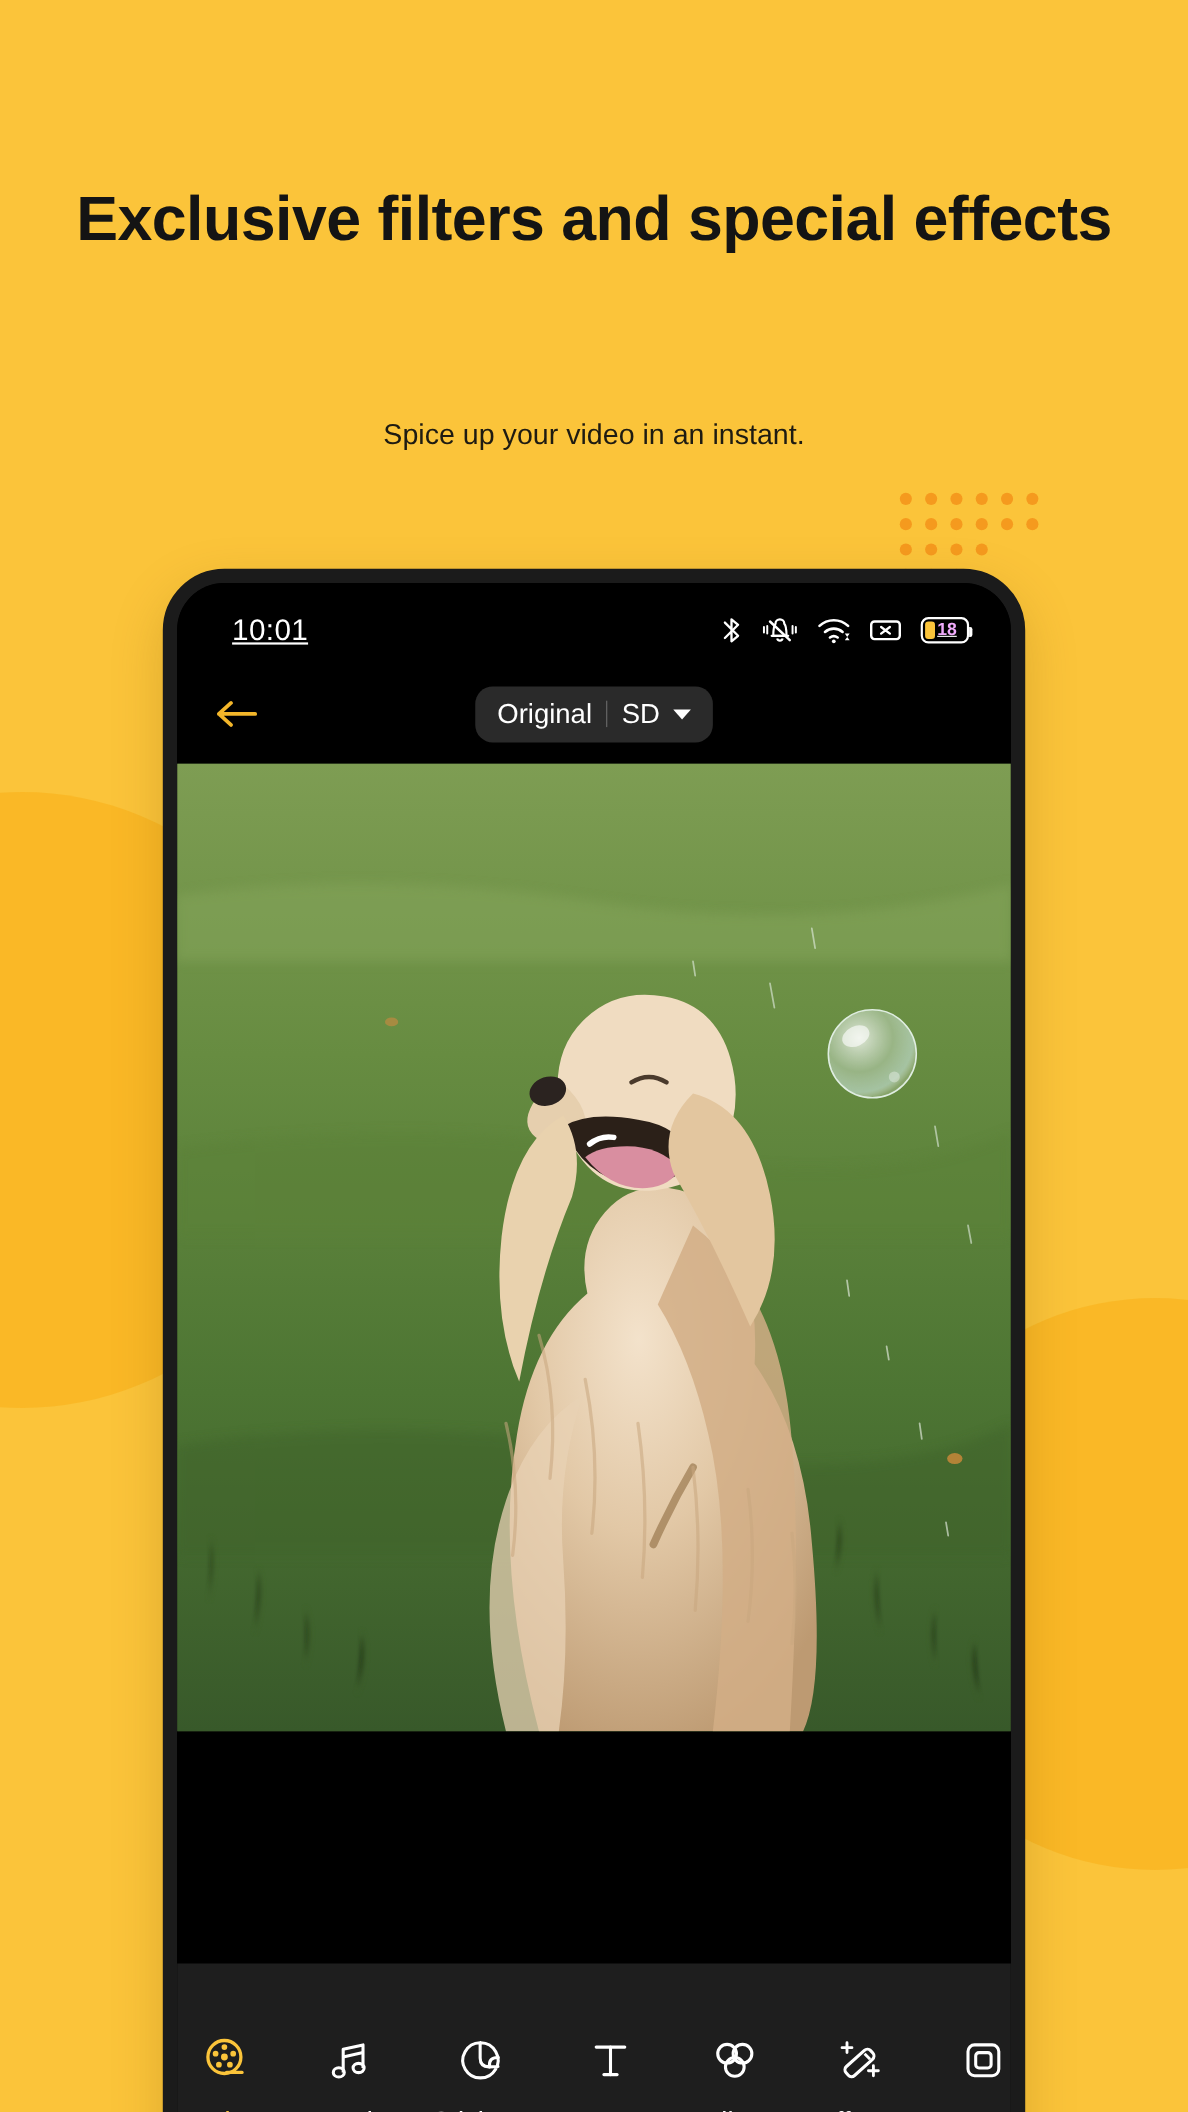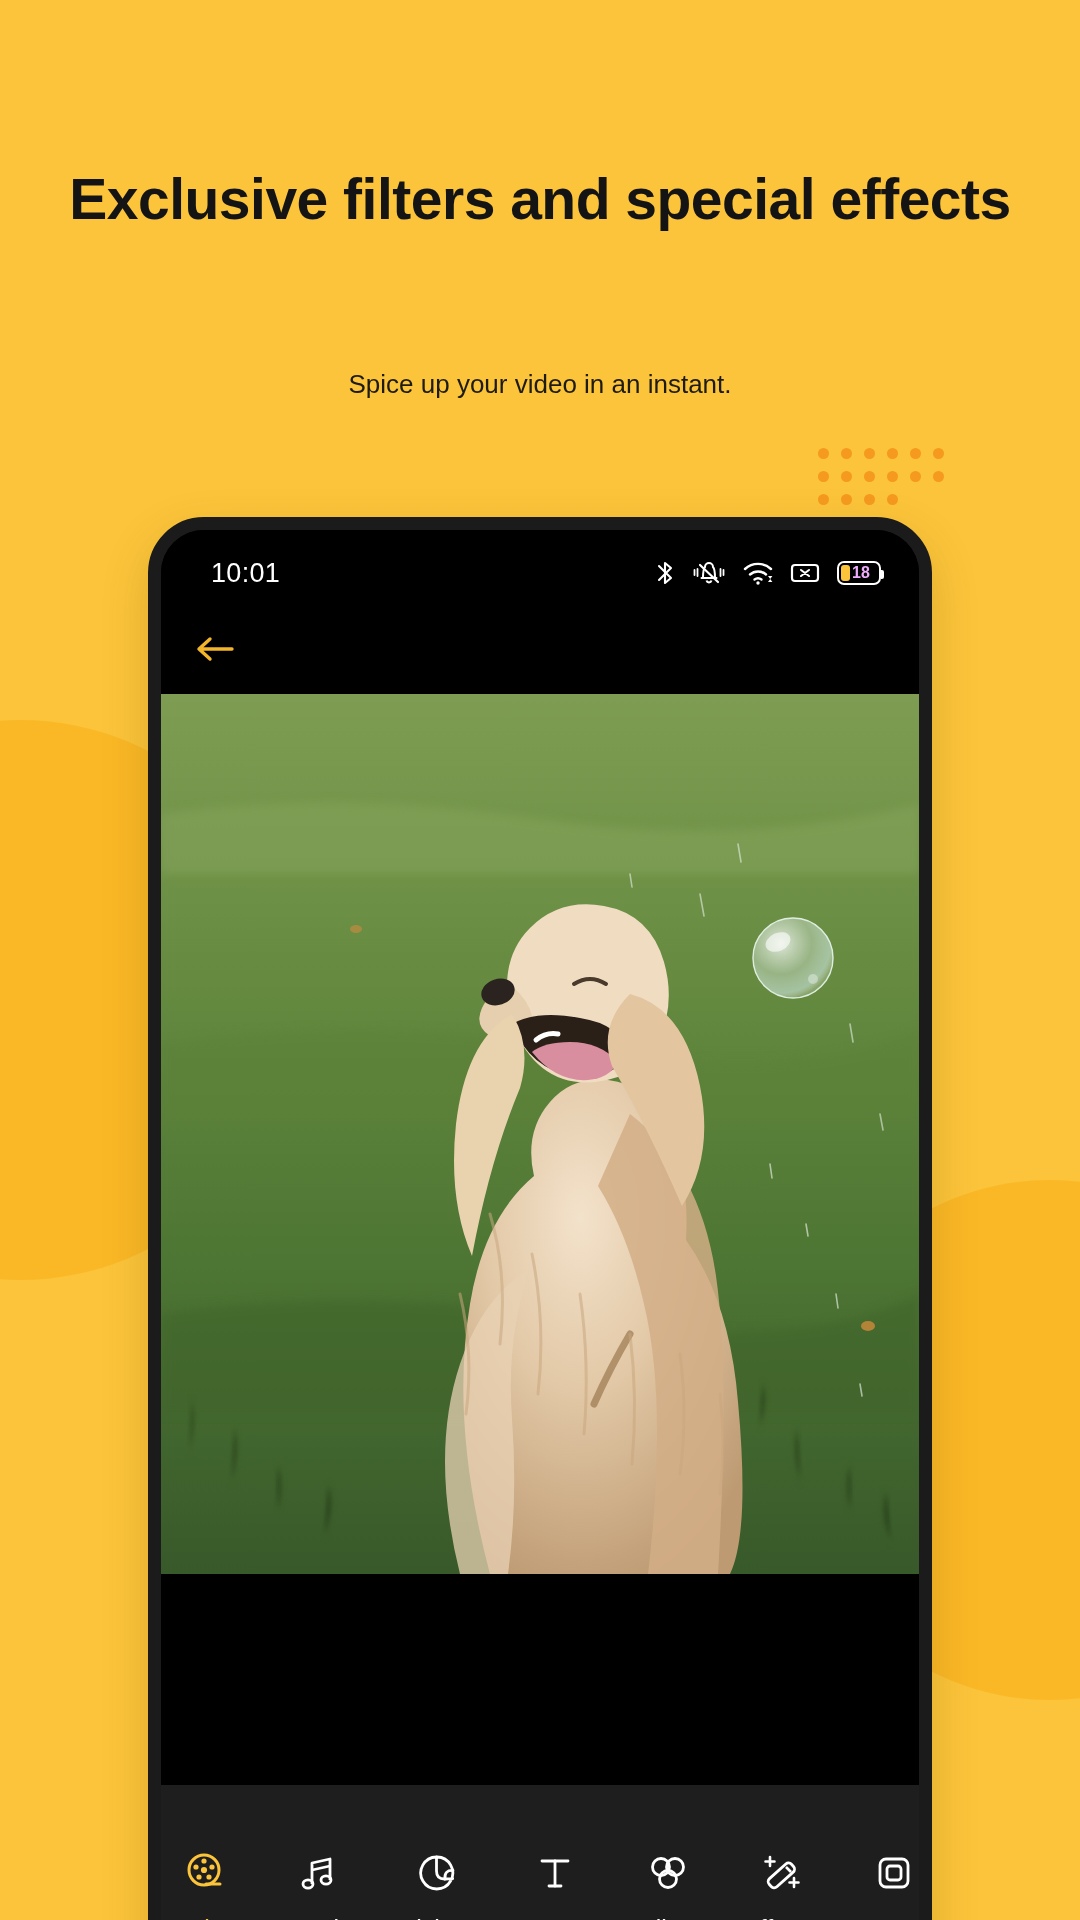--- a/index.html
+++ b/index.html
@@ -58,21 +58,21 @@
     font-size: 57px;
     font-weight: bold;
     line-height: 1.28;
     color: #141414;
     letter-spacing: -0.5px;
     padding: 0 58px;
     z-index: 4;
   }
   .subtitle {
     position: absolute;
-    left: 0; right: 0; top: 369px;
+    left: 0; right: 0; top: 380px;
     text-align: center;
     font-size: 26px;
     color: #1e1b12;
     z-index: 4;
   }
 
   
   .phone {
     position: absolute;
     left: 148px; top: 517px;
@@ -92,20 +92,21 @@
   }
 
   
   .statusbar {
     height: 76px;
     display: flex;
     align-items: center;
     justify-content: space-between;
     padding: 10px 38px 0 50px;
     color: #fff;
+    text-decoration: underline;
   }
   .clock { font-size: 27px; letter-spacing: .3px; }
   .status-icons {
     display: flex; align-items: center; gap: 17px;
   }
   .status-icons svg { display: block; }
   .battery {
     display: flex; align-items: center;
     position: relative;
     width: 44px; height: 24px;
@@ -292,20 +293,26 @@
         </div>
       </div>
 
       <div class="appbar">
         <div class="back-btn">
           <svg width="42" height="32" viewBox="0 0 42 32">
             <path d="M38 16 H5 M16 6 L5 16 L16 26" fill="none" stroke="#F3B62A" stroke-width="3.4" stroke-linecap="round" stroke-linejoin="round"></path>
           </svg>
         </div>
 
+        <div class="quality-pill">
+          <span class="q1">Original</span>
+          <span class="sep"></span>
+          <span class="q2">SD</span>
+          <span class="caret"></span>
+        </div>
 
       </div>
 
       <div class="preview">
         <svg viewBox="0 0 760 880" preserveAspectRatio="xMidYMid slice">
           <defs>
             <linearGradient id="grass" x1="0" y1="0" x2="0" y2="1">
               <stop offset="0%" stop-color="#7e9d53"></stop>
               <stop offset="30%" stop-color="#678c41"></stop>
               <stop offset="65%" stop-color="#4d7533"></stop>

